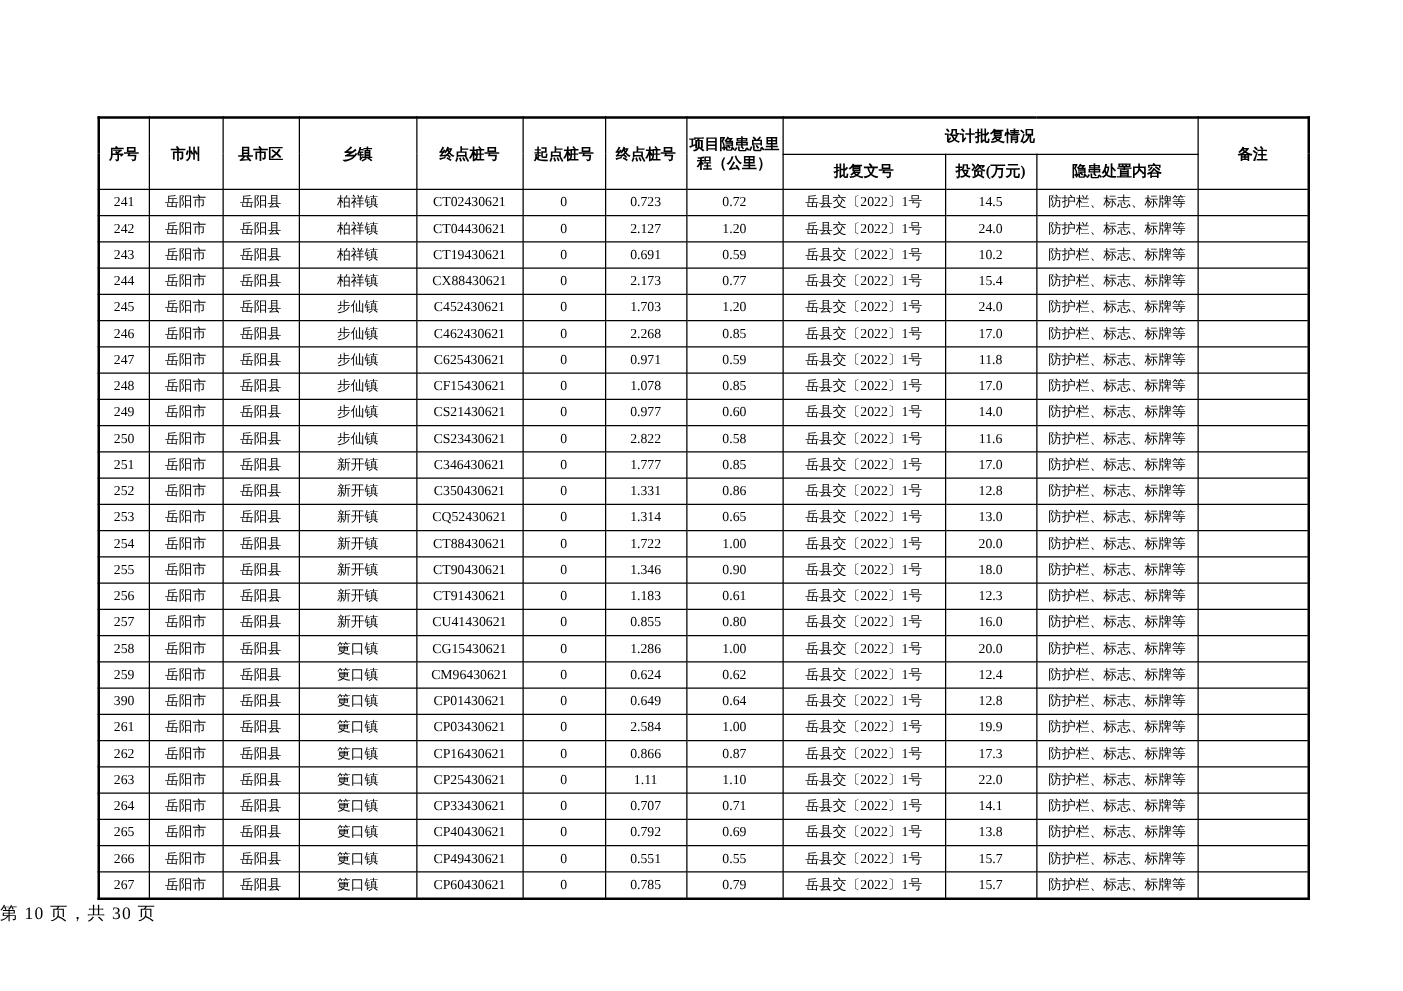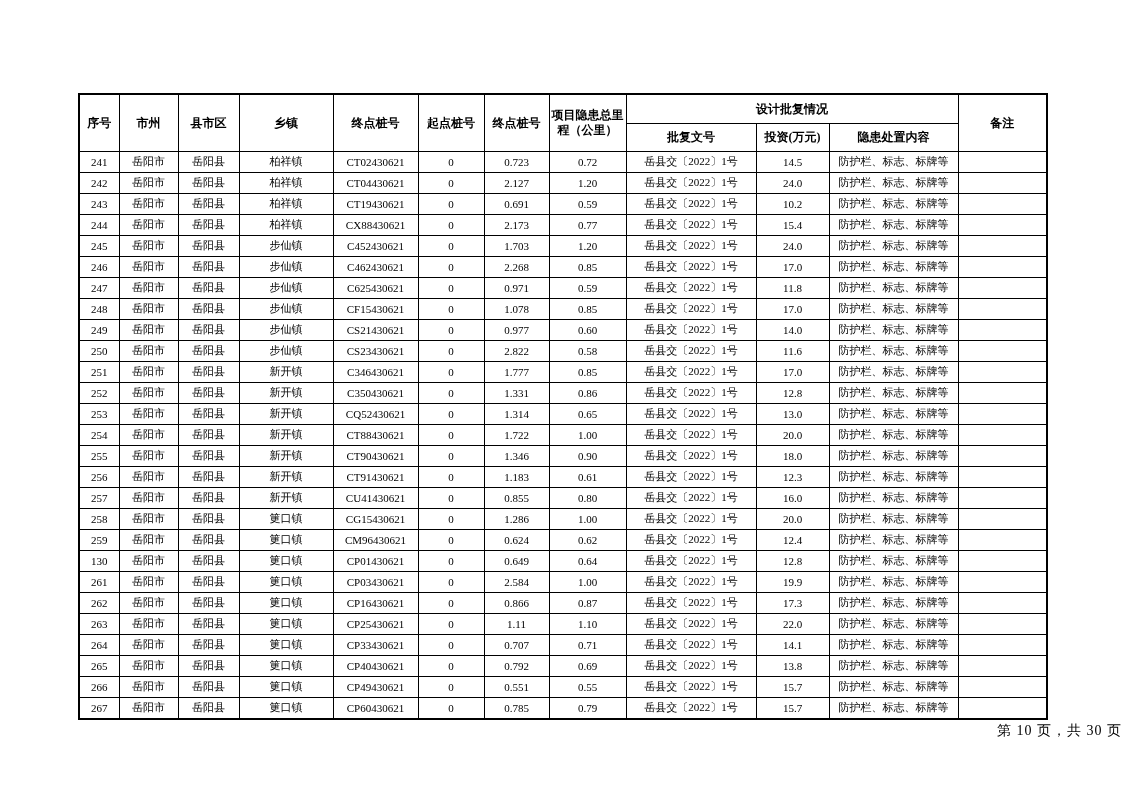--- a/index.html
+++ b/index.html
@@ -43,21 +43,21 @@
     font-size: 11px;
     height: 20px;
     padding: 0 2px;
     white-space: nowrap;
   }
   .footer {
     position: absolute;
     left: 0;
     top: 722px;
     width: 1122px;
-    text-align: right;
+    text-align: left;
     font-size: 14px;
     letter-spacing: 1px;
   }
 </style>
 </head>
 <body>
 
 <div class="sheet">
 
   <table class="data-table">
@@ -355,21 +355,21 @@
           <td>CM96430621</td>
           <td>0</td>
           <td>0.624</td>
           <td>0.62</td>
           <td>岳县交〔2022〕1号</td>
           <td>12.4</td>
           <td>防护栏、标志、标牌等</td>
           <td></td>
         </tr>
         <tr>
-          <td>130</td>
+          <td>390</td>
           <td>岳阳市</td>
           <td>岳阳县</td>
           <td>筻口镇</td>
           <td>CP01430621</td>
           <td>0</td>
           <td>0.649</td>
           <td>0.64</td>
           <td>岳县交〔2022〕1号</td>
           <td>12.8</td>
           <td>防护栏、标志、标牌等</td>

